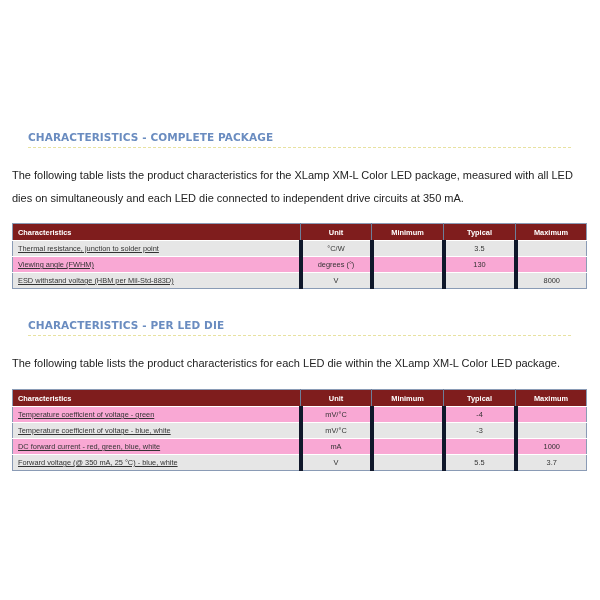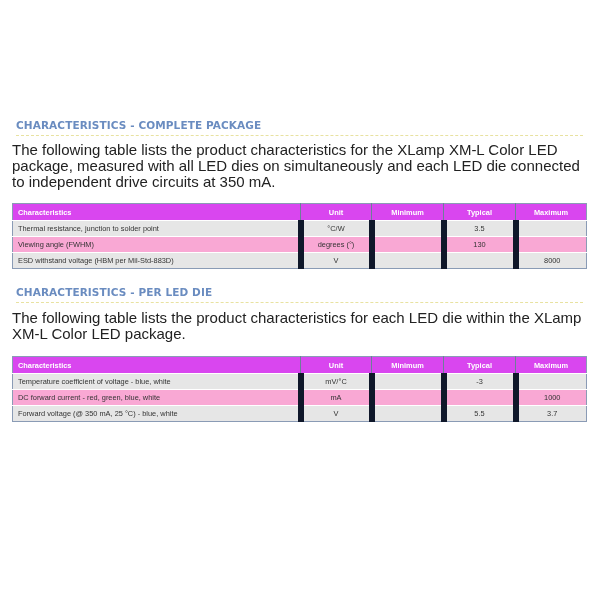--- a/index.html
+++ b/index.html
@@ -14,77 +14,78 @@
       overflow: hidden;
       font-family: "Liberation Sans", sans-serif;
       color: #222;
     }
     .section {
       position: absolute;
       left: 12px;
       width: 575px;
     }
     #sec1 { top: 114px; }
-    #sec2 { top: 281px; }
+    #sec2 { top: 302px; }
     .section-title {
       font-family: "DejaVu Sans", sans-serif;
       font-weight: bold;
       font-size: 10.5px;
       letter-spacing: 0.1px;
       color: #6a8cc0;
       padding-bottom: 3px;
       border-bottom: 1px dashed #e8e2a0;
-      margin: 4px;
+      margin: 16px;
       line-height: 14px;
     }
     .section-desc {
-      font-size: 15px;
-      line-height: 16px;
+      font-size: 11px;
+      line-height: 23px;
       color: #222;
       margin: 7px 0 0 0;
     }
     #sec1 .section-desc { margin-top: 6px; }
     table.spec {
       border-collapse: collapse;
       width: 574px;
       table-layout: fixed;
       font-size: 7.4px;
       border: 1px solid #8a9bb5;
     }
     #sec1 table.spec { margin-top: 13px; }
     #sec2 table.spec { margin-top: 14px; }
     table.spec col.c0 { width: 288px; }
     table.spec col.c1 { width: 71px; }
     table.spec col.c2 { width: 72px; }
     table.spec col.c3 { width: 72px; }
     table.spec col.c4 { width: 71px; }
     table.spec th {
-      background: #d946ef;
+      background: #7f1d1d;
       color: #ffffff;
       font-weight: bold;
       height: 16px;
       padding: 0 5px;
       border-left: 1px solid #6d7e99;
       text-align: center;
     }
     table.spec th:first-child {
       text-align: left;
       border-left: none;
     }
     table.spec td {
       height: 15px;
       padding: 0 5px;
       border-top: 1px solid #ffffff;
-      border-left: 6px solid #0f172a;
+      border-left: 4px solid #0f172a;
       text-align: center;
       color: #333;
     }
     table.spec td:first-child {
       text-align: left;
       border-left: none;
+      text-decoration: underline;
     }
     table.spec tr.odd td { background: #e6e6e6; }
     table.spec tr.even td { background: #f9a8d4; }
   </style>
 </head>
 <body>
 
 <div class="section" id="sec1">
   <h2 class="section-title">CHARACTERISTICS - COMPLETE PACKAGE</h2>
   <p class="section-desc">The following table lists the product characteristics for the XLamp XM-L Color LED package, measured with all LED dies on simultaneously and each LED die connected to independent drive circuits at 350 mA.</p>
@@ -145,20 +146,27 @@
     <thead>
       <tr>
         <th>Characteristics</th>
         <th>Unit</th>
         <th>Minimum</th>
         <th>Typical</th>
         <th>Maximum</th>
       </tr>
     </thead>
     <tbody>
+        <tr class="even">
+          <td>Temperature coefficient of voltage - green</td>
+          <td>mV/°C</td>
+          <td></td>
+          <td>-4</td>
+          <td></td>
+        </tr>
         <tr class="odd">
           <td>Temperature coefficient of voltage - blue, white</td>
           <td>mV/°C</td>
           <td></td>
           <td>-3</td>
           <td></td>
         </tr>
         <tr class="even">
           <td>DC forward current - red, green, blue, white</td>
           <td>mA</td>

